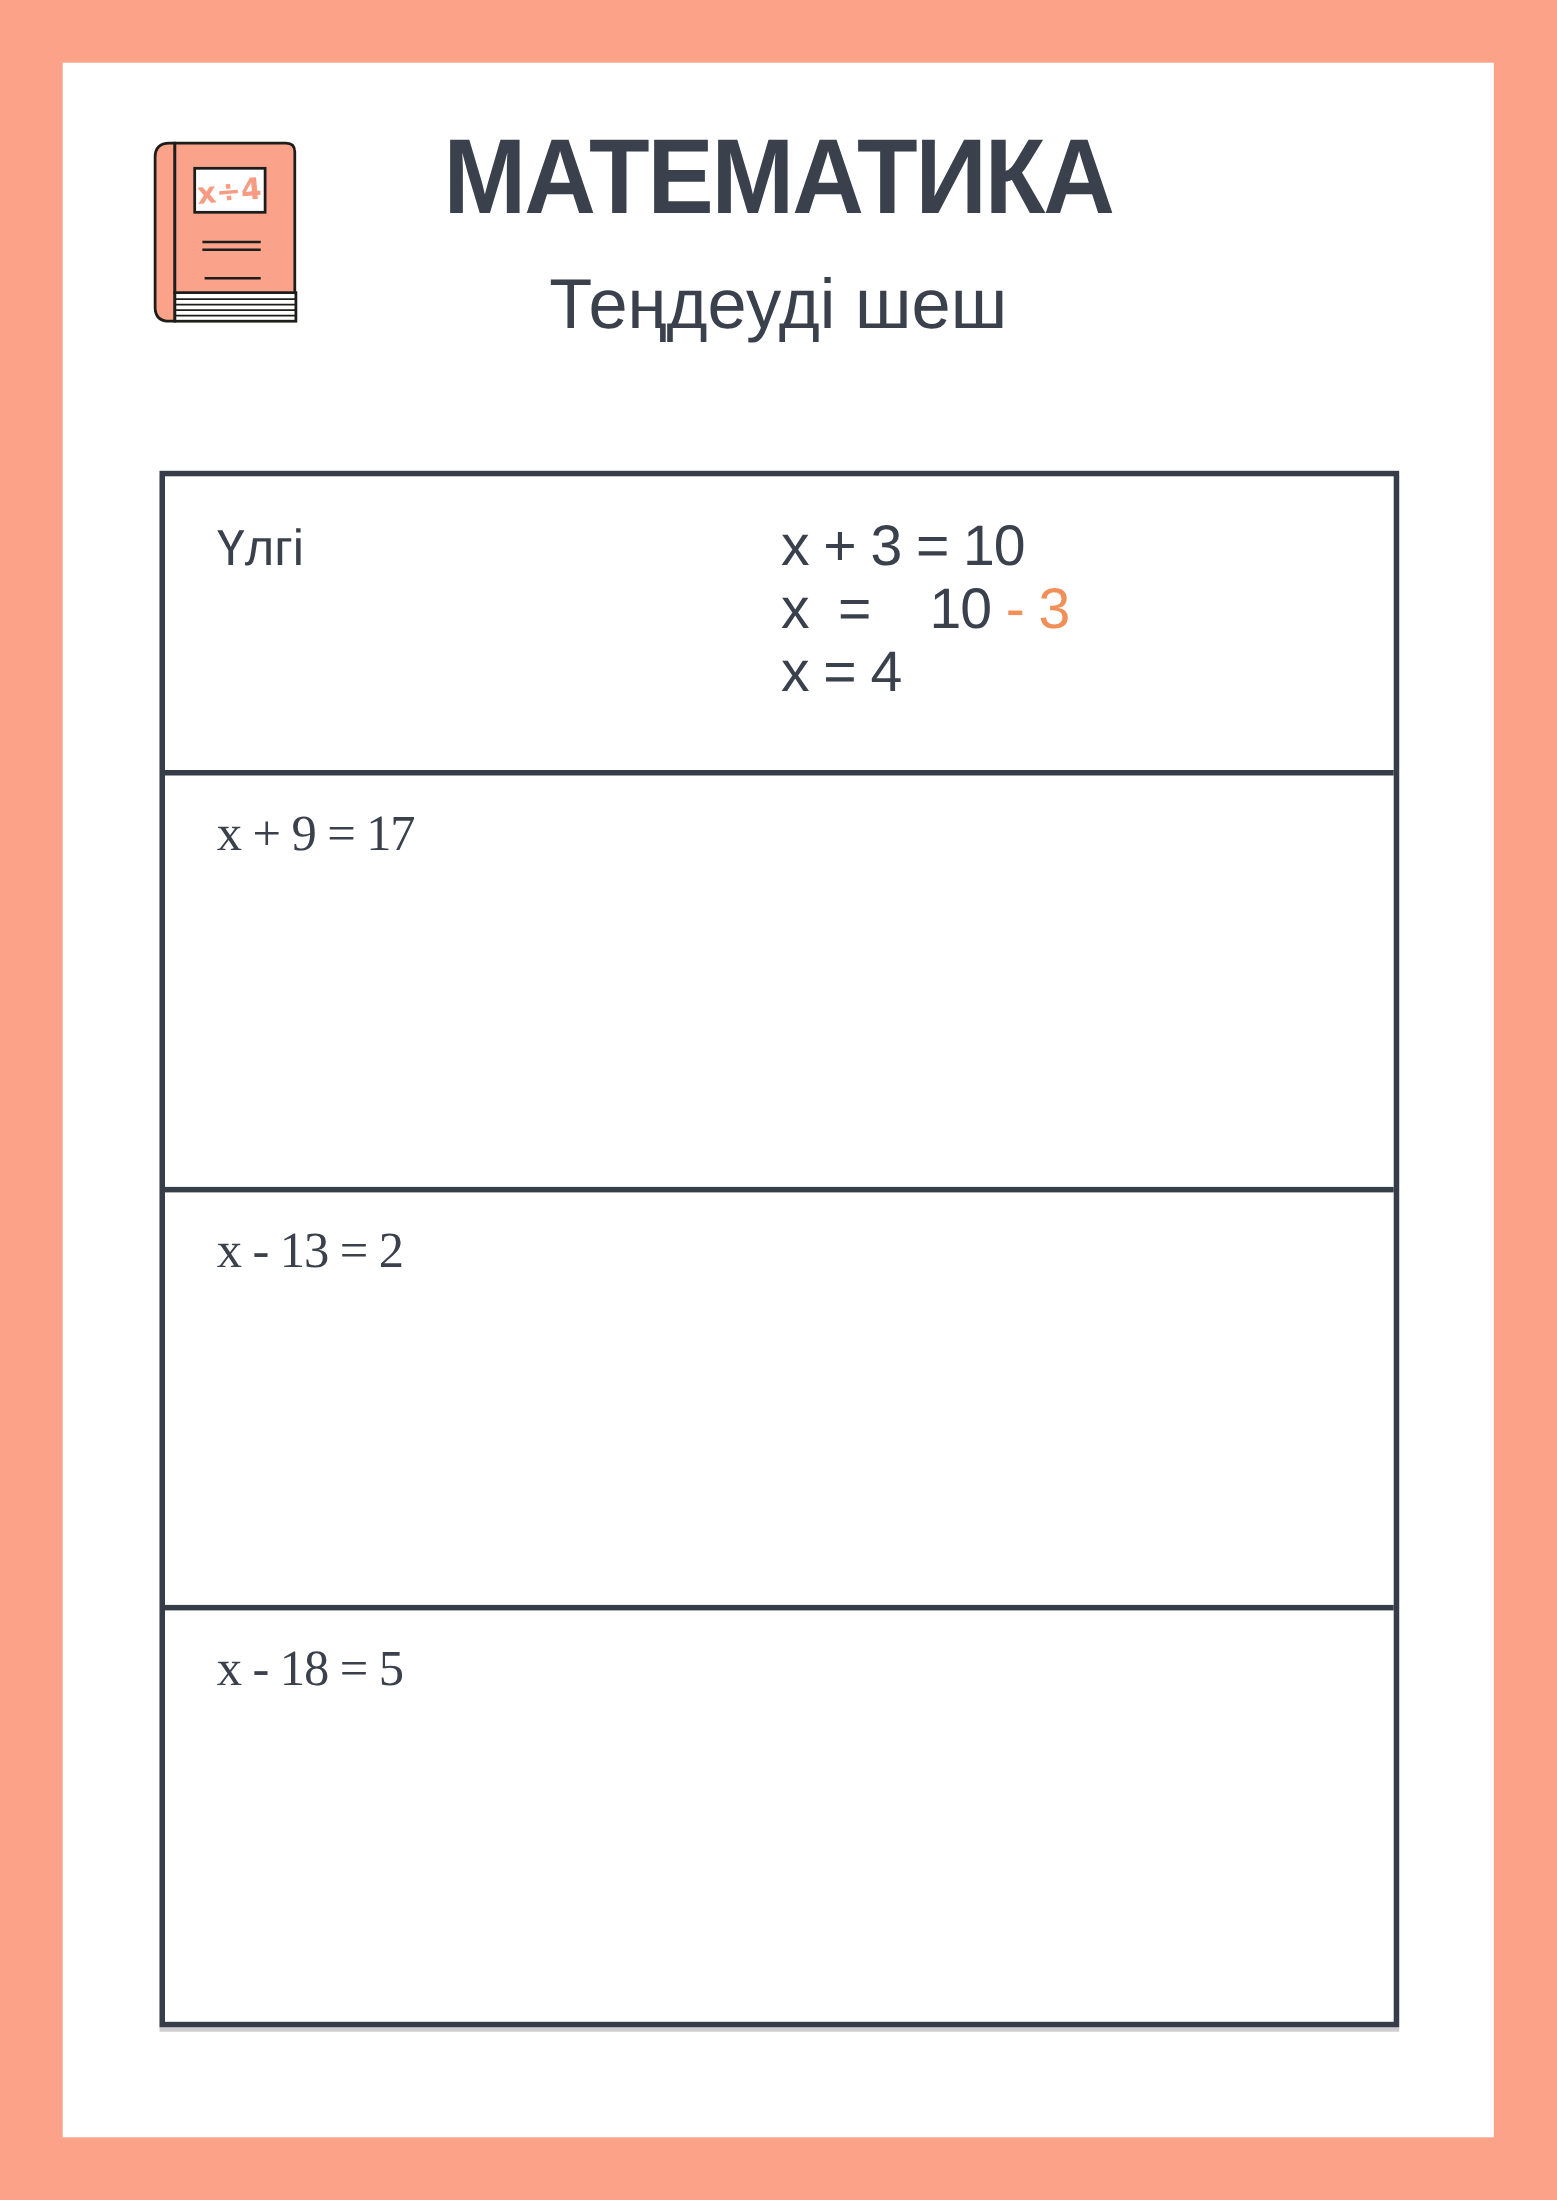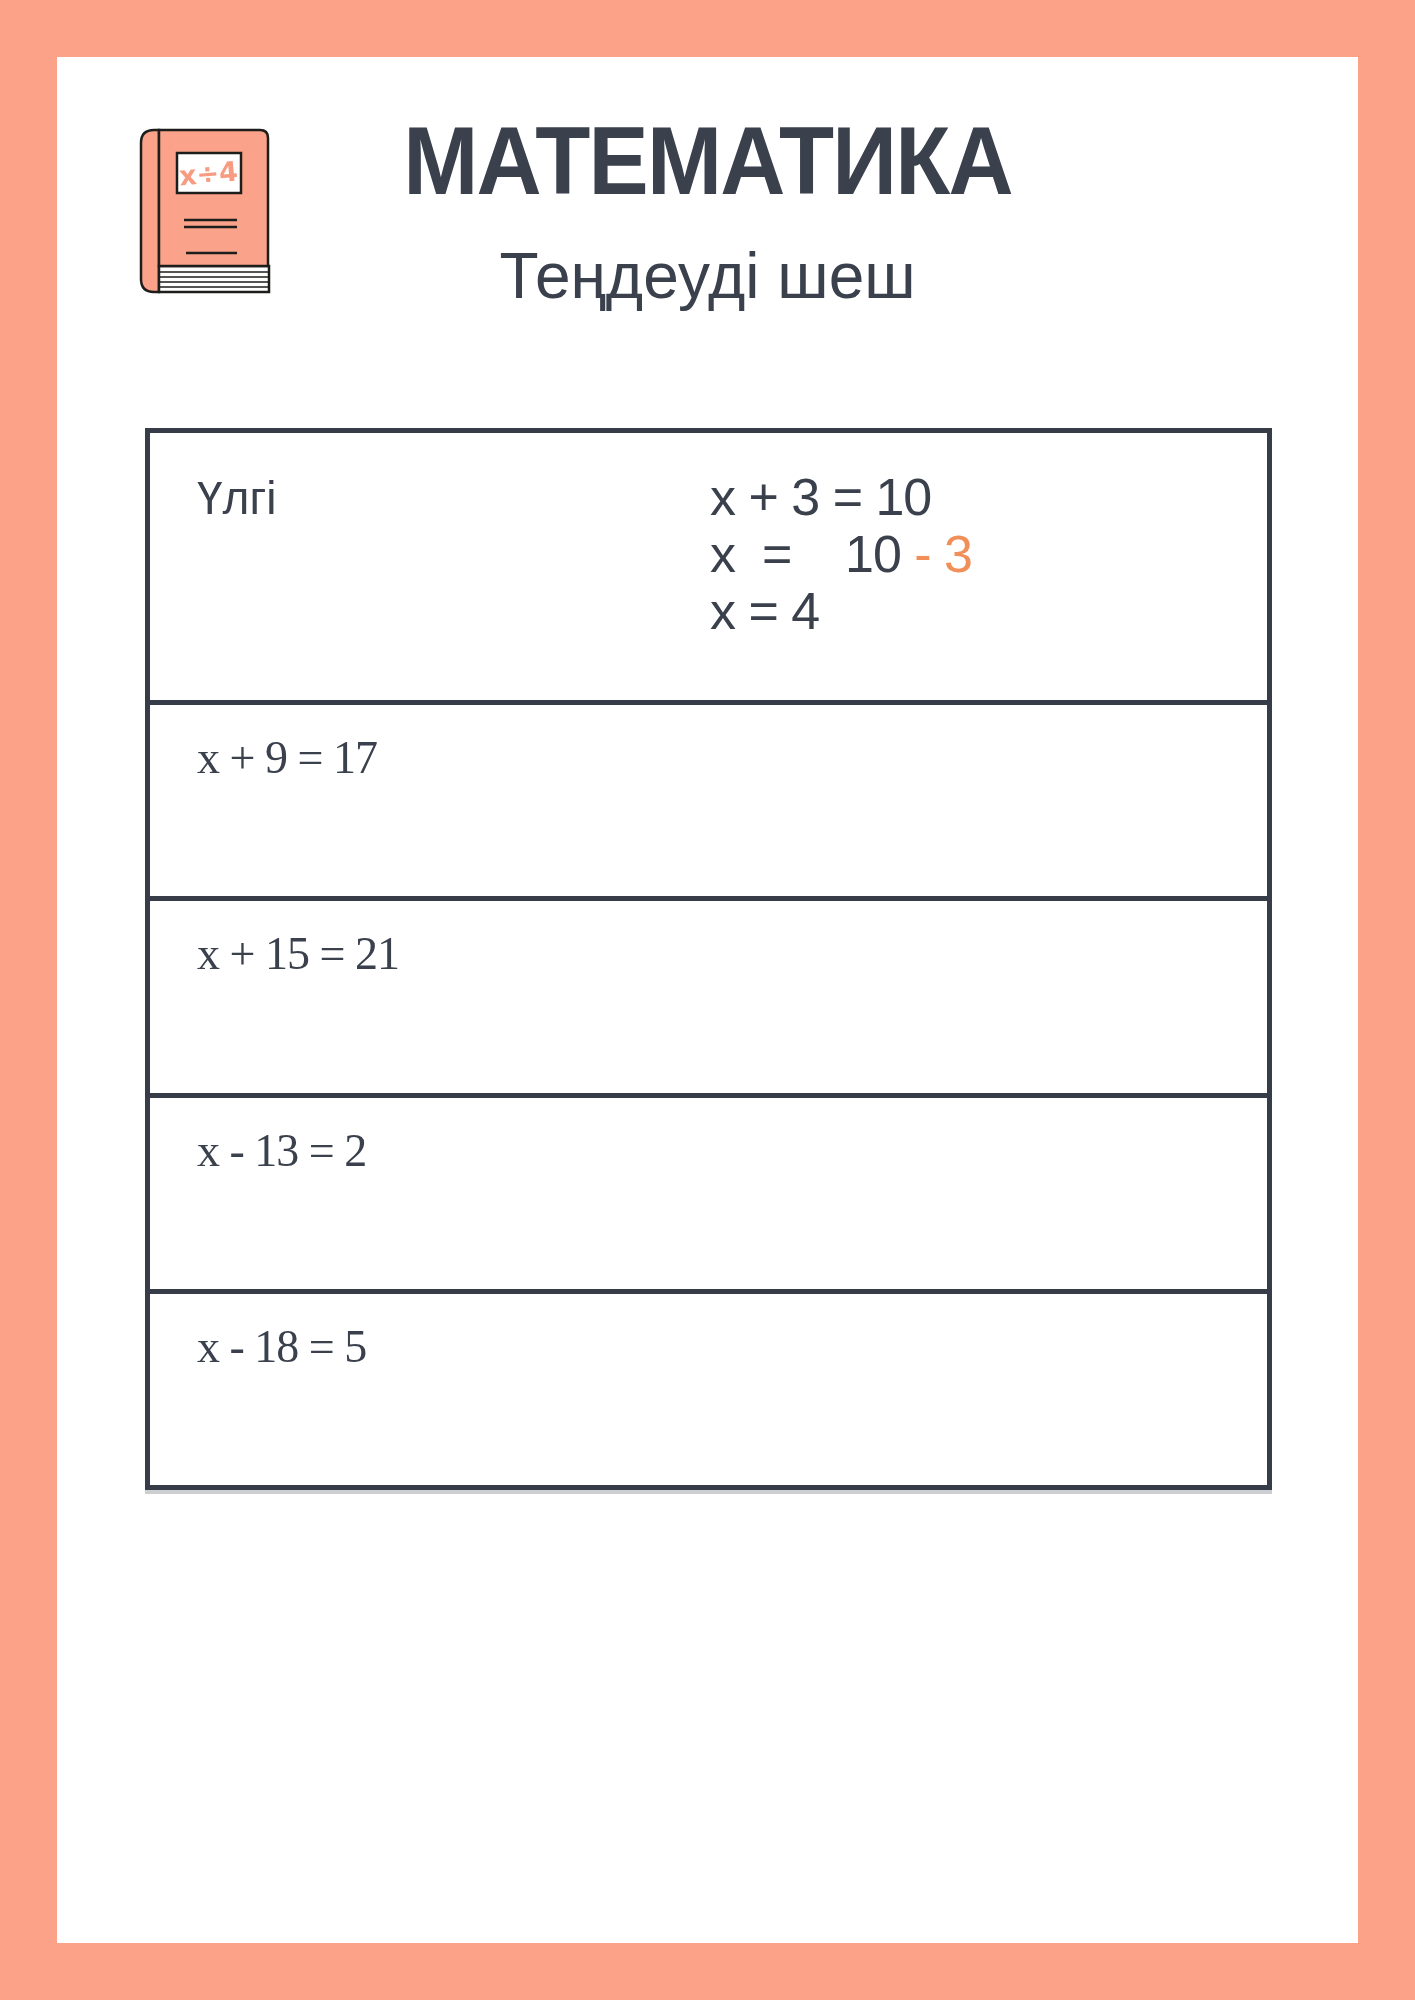--- a/index.html
+++ b/index.html
@@ -40,21 +40,21 @@
     text-align: center;
     font-size: 64px;
     font-weight: 400;
     color: #3A414D;
   }
 
   
   .worksheet {
     position: absolute;
     left: 88px; top: 371px;
-    width: 1127px; height: 1062px;
+    width: 1127px; height: 1415px;
     box-sizing: border-box;
     border: 5px solid #363D48;
     background: #fff;
     display: flex;
     flex-direction: column;
     box-shadow: 0 4px 0 rgba(54,61,72,0.25);
   }
   .ws-row {
     position: relative;
     flex: 1 1 auto;
@@ -138,23 +138,20 @@
           <span class="ex-line">x + 3 = 10</span>
           <span class="ex-line"><span>x  =    10 </span><span class="accent">- 3</span></span>
           <span class="ex-line">x = 4</span>
         </div>
       </div>
 
       <div class="ws-row">
         <span class="eq-text problem">x + 9 = 17</span>
       </div>
       <div class="ws-row">
-        <span class="eq-text problem">x + 15 = 21</span>
-      </div>
-      <div class="ws-row">
         <span class="eq-text problem">x - 13 = 2</span>
       </div>
       <div class="ws-row">
         <span class="eq-text problem">x - 18 = 5</span>
       </div>
 
     </div>
   </div>
 </div>
 

